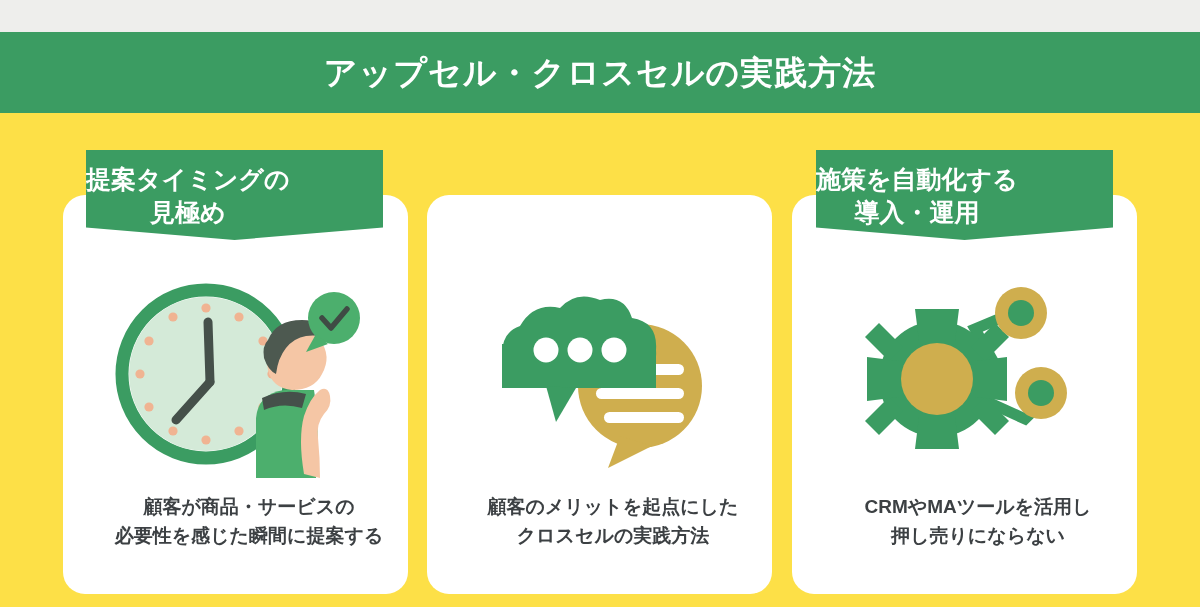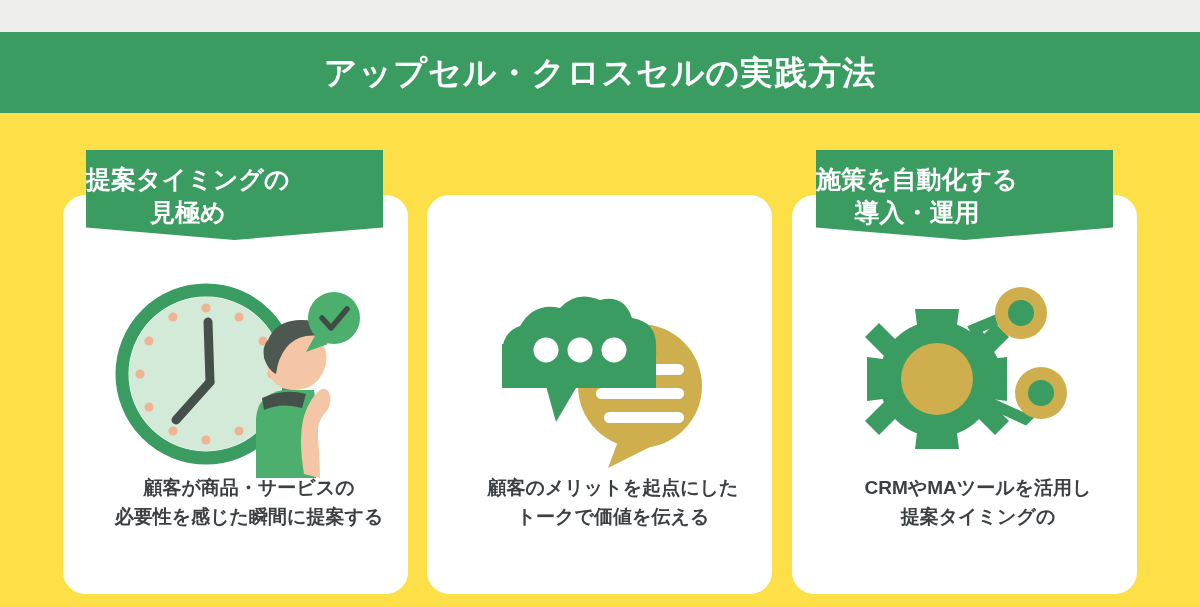--- a/index.html
+++ b/index.html
@@ -97,21 +97,21 @@
     align-items: center;
     justify-content: center;
   }
   .icon-wrap-1 { left: 63px;  }
   .icon-wrap-2 { left: 427px; }
   .icon-wrap-3 { left: 792px; }
 
   
   .caption {
     position: absolute;
-    top: 360px;              
+    top: 379px;              
     width: 372px;
     text-align: center;
     color: #3c4043;
     font-size: 19px;
     font-weight: bold;
     line-height: 1.55;
     white-space: pre-line;
   }
   .caption-1 { left: 63px;  }
   .caption-2 { left: 427px; }
@@ -198,21 +198,21 @@
         <path d="M66 98 L76 134 L96 100 Z" fill="#3b9c62"></path>
         <g fill="#ffffff">
           <circle cx="66" cy="62" r="12.5"></circle>
           <circle cx="100" cy="62" r="12.5"></circle>
           <circle cx="134" cy="62" r="12.5"></circle>
         </g>
       </svg>
     </div>
 
     <div class="caption caption-2">顧客のメリットを起点にした
-トークで価値を伝える</div>
+クロスセルの実践方法</div>
 
 
     <div class="card card-3"></div>
 
     <div class="icon-wrap icon-wrap-3">
       <svg width="240" height="190" viewBox="0 0 240 190">
 
         <path d="M92 96 L148 78 L130 46 L168 30" stroke="#3b9c62" stroke-width="11" fill="none" stroke-linejoin="miter"></path>
         <path d="M92 96 L180 136 L196 120" stroke="#3b9c62" stroke-width="11" fill="none" stroke-linejoin="miter"></path>
 
@@ -231,21 +231,21 @@
 
         <circle cx="176" cy="30" r="26" fill="#cfae4e"></circle>
         <circle cx="176" cy="30" r="13" fill="#3b9c62"></circle>
 
         <circle cx="196" cy="110" r="26" fill="#cfae4e"></circle>
         <circle cx="196" cy="110" r="13" fill="#3b9c62"></circle>
       </svg>
     </div>
 
     <div class="caption caption-3">CRMやMAツールを活用し
-提案タイミングの</div>
+押し売りにならない</div>
 
     <div class="ribbon ribbon-3">
       <div class="ribbon-text">施策を自動化する
 導入・運用</div>
     </div>
 
   </div>
 </div>
 
 </body></html>

